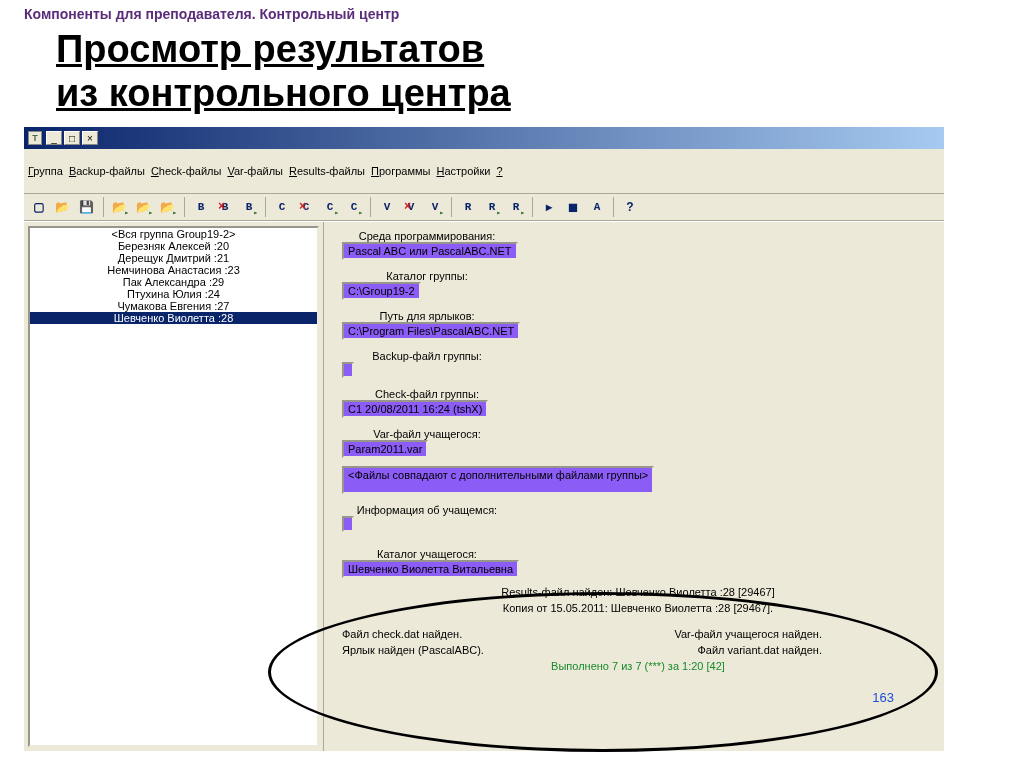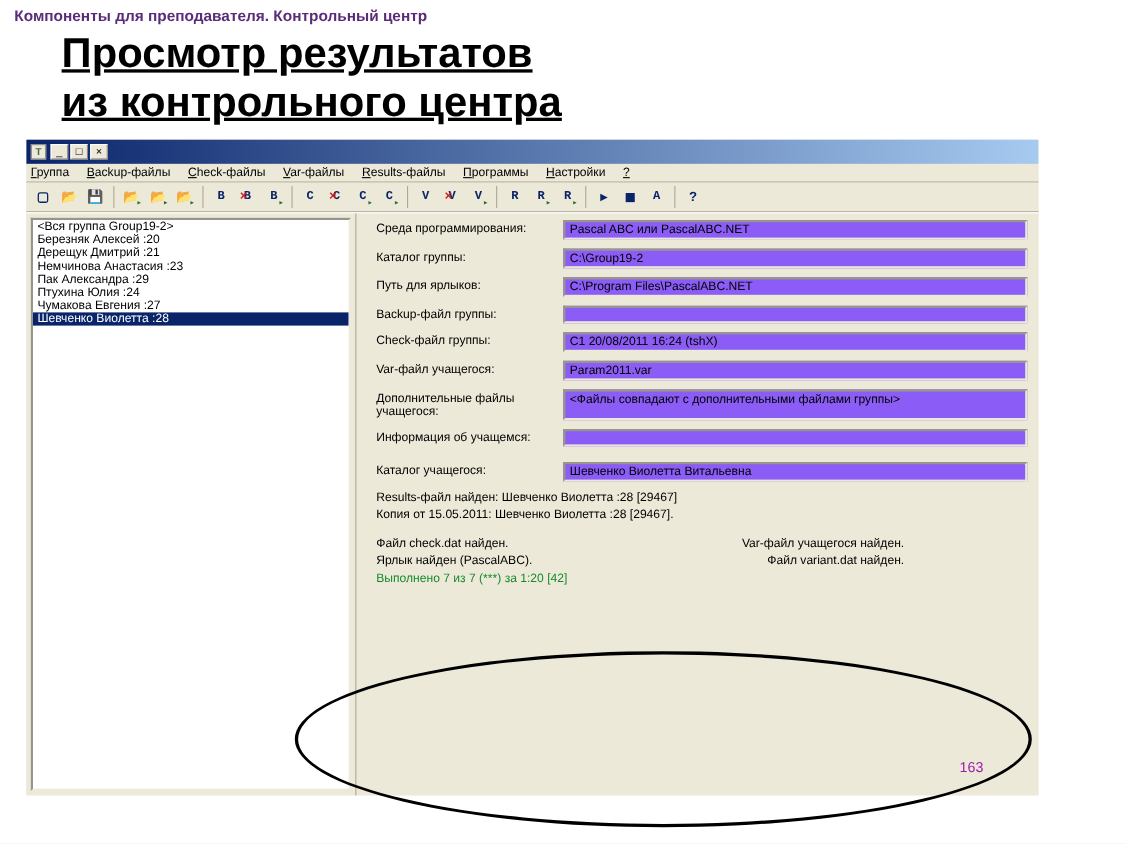--- a/index.html
+++ b/index.html
@@ -8,36 +8,36 @@
     background: #fff;
     width: 1024px;
     height: 767px;
     overflow: hidden;
     position: relative;
   }
   .slide-header {
     color: #5a2c7a;
     font-size: 14px;
     font-weight: bold;
-    padding: 6px 13px;
+    padding: 6px 24px;
   }
   .slide-title {
     color: #000;
     font-size: 38px;
     font-weight: bold;
     padding: 0 56px 12px 56px;
     line-height: 1.15;
     text-decoration: underline;
   }
   .page-number {
     position: absolute;
     right: 130px;
     bottom: 62px;
     font-size: 13px;
-    color: #a21caf;
+    color: #1d4ed8;
   }
 
   
   .window {
     width: 920px;
     margin-left: 24px;
     background: #ece9d8;
     font-size: 11px;
   }
   .titlebar {
@@ -62,23 +62,23 @@
   .winbtn {
     width: 16px; height: 14px;
     background: #ece9d8; border: 1px solid #fff;
     border-right-color:#888; border-bottom-color:#888;
     display:flex; align-items:center; justify-content:center;
     font-size: 10px; color:#000;
   }
 
   .menubar {
     background: #ece9d8;
-    padding: 2px 4px;
+    padding: 16px 4px;
     border-bottom: 1px solid #aca899;
-    display:flex; gap:16px;
+    display:flex; gap:6px;
     font-size: 11px;
   }
   .menuitem .ul { text-decoration: underline; }
 
   .toolbar {
     background: #ece9d8;
     border-bottom: 1px solid #aca899;
     padding: 2px 4px;
     display:flex; gap:2px; align-items:center;
     flex-wrap: wrap;
@@ -98,20 +98,21 @@
     color:#cc2020; font-size: 12px; font-weight:bold;
   }
   .tbtn .ar { position:absolute; right:1px; bottom:0; font-size:8px; color:#2a6e2a; }
   .tsep { width:1px; height:20px; background:#aca899; margin:0 3px; }
 
   .client {
     display:flex;
     height: 530px;
     background:#ece9d8;
     border-top:1px solid #fff;
+    text-align:center;
   }
   .leftpane {
     width: 300px;
     padding: 4px;
     border-right:1px solid #aca899;
   }
   .listbox {
     background:#fff;
     border: 2px inset #ece9d8;
     height: 100%;
@@ -128,20 +129,21 @@
 
   .rightpane {
     flex: 1;
     padding: 6px 10px 6px 18px;
     position: relative;
   }
   .formrow {
     display: flex;
     align-items: flex-start;
     margin-bottom: 8px;
+    flex-direction: column;
   }
   .formrow .lbl {
     width: 170px;
     padding-top: 2px;
   }
   .formrow .val {
     flex: 1;
     background: #8b5cf6;
     border: 2px inset #ece9d8;
     padding: 1px 4px;
@@ -290,21 +292,20 @@
       </div>
       <div class="formrow">
         <div class="lbl">Check-файл группы:</div>
         <div class="val">C1 20/08/2011 16:24 (tshX)</div>
       </div>
       <div class="formrow">
         <div class="lbl">Var-файл учащегося:</div>
         <div class="val">Param2011.var</div>
       </div>
       <div class="formrow">
-        <div class="lbl">Дополнительные файлы учащегося:</div>
         <div class="val tall">&lt;Файлы совпадают с дополнительными файлами группы&gt;</div>
       </div>
       <div class="formrow">
         <div class="lbl">Информация об учащемся:</div>
         <div class="val tall empty"></div>
       </div>
       <div class="gap"></div>
       <div class="formrow">
         <div class="lbl">Каталог учащегося:</div>
         <div class="val">Шевченко Виолетта Витальевна</div>

